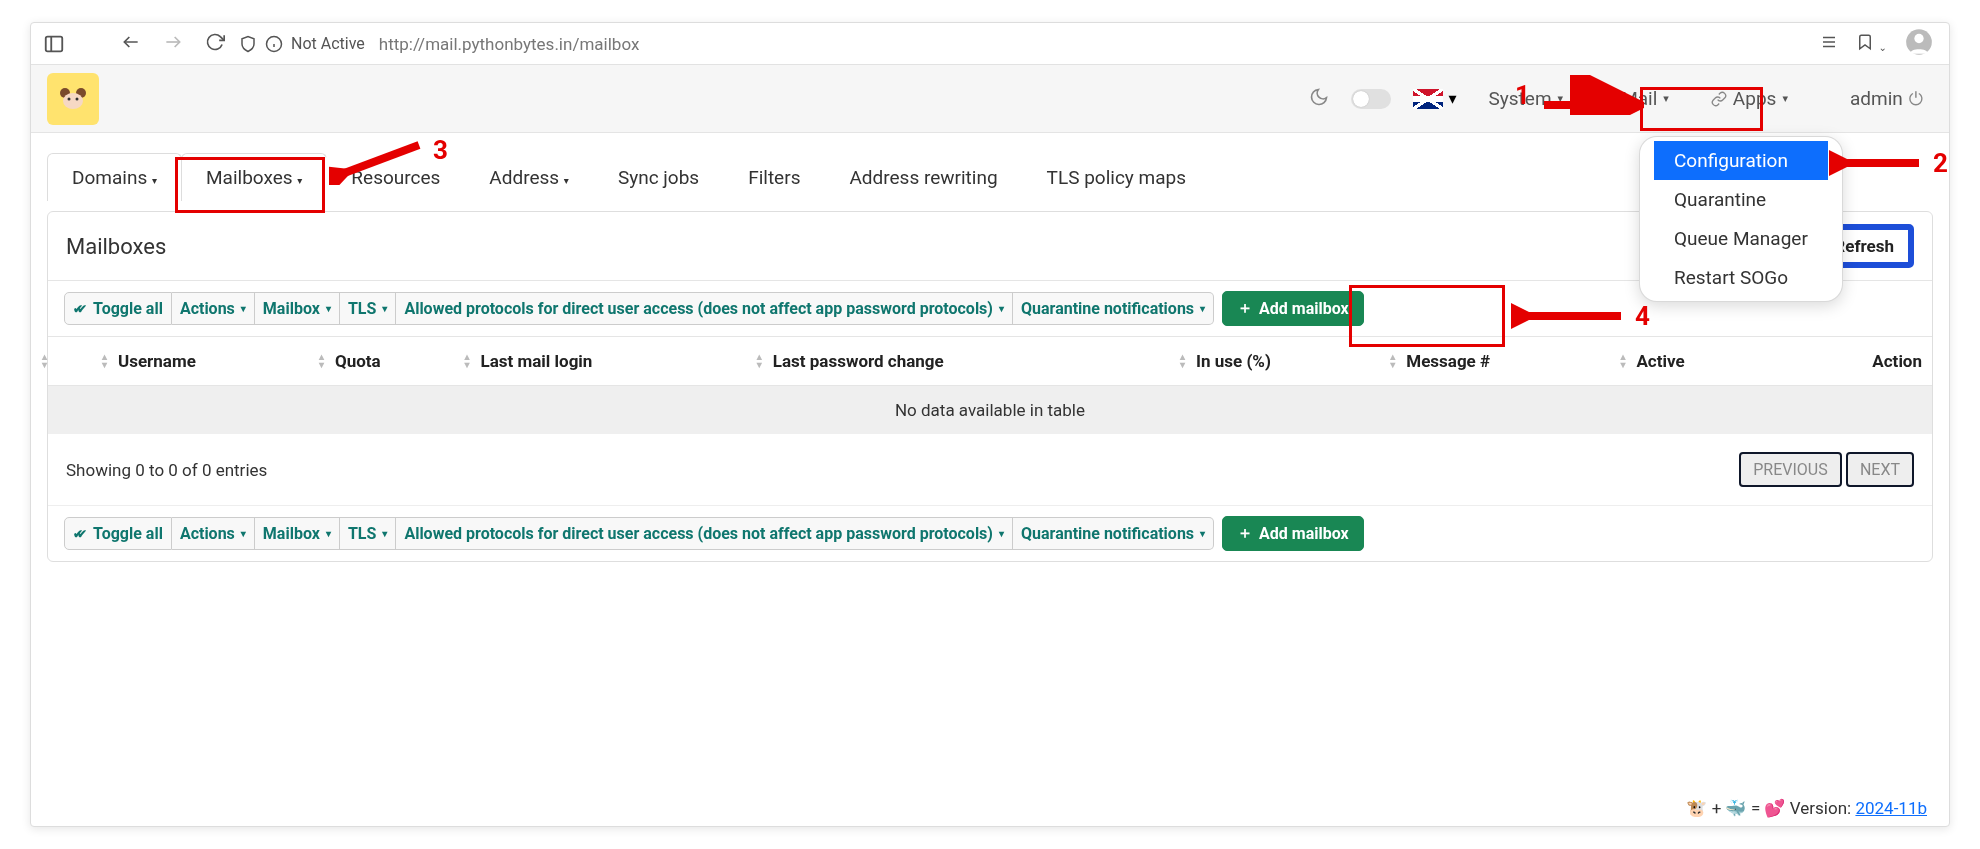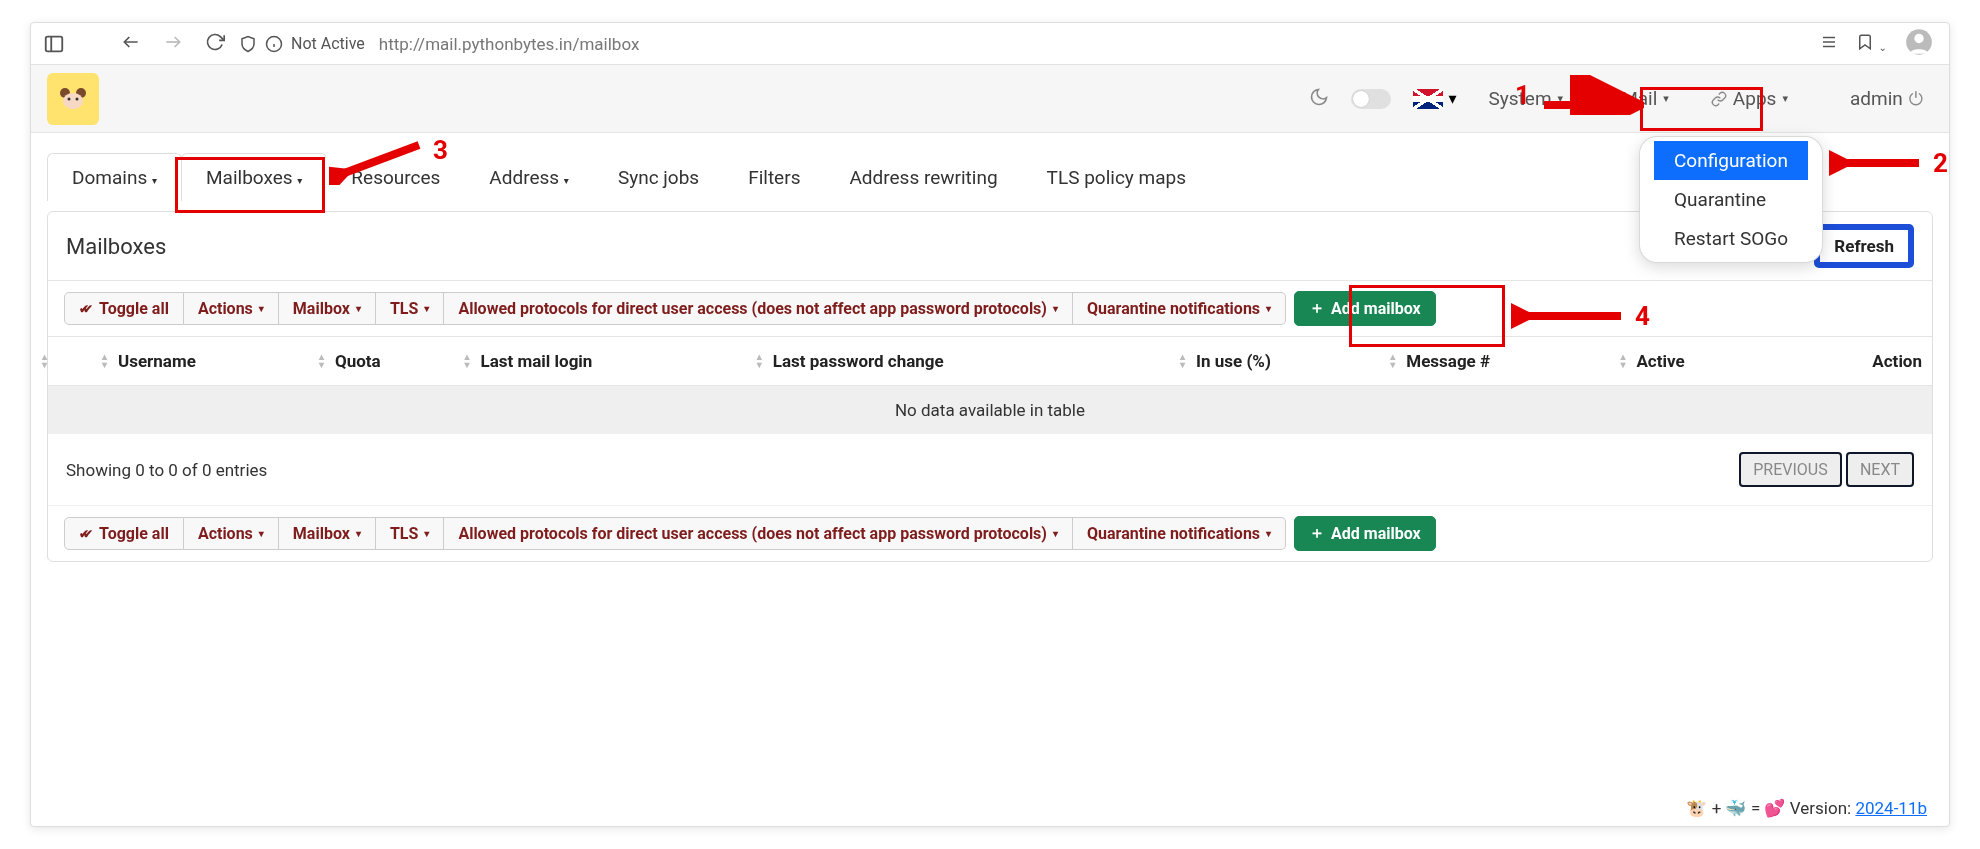--- a/index.html
+++ b/index.html
@@ -158,22 +158,22 @@
   .refresh-btn {
     border:6px solid #1d4ed8;border-radius:5px;
     padding:6px 14px;font-size:17px;background:#fff;cursor:pointer;color:#222;
   }
   .toolbar-row {
     display:flex;align-items:center;gap:0;
     padding:10px 16px;
   }
   .btn-group { display:flex; }
   .btn-grey {
-    border:1px solid #ccc;background:#f8f8f8;color:#7f1d1d;
-    padding:6px 14px;font-size:16px;cursor:pointer;
+    border:1px solid #ccc;background:#f8f8f8;color:#0f766e;
+    padding:6px 8px;font-size:16px;cursor:pointer;
     display:flex;align-items:center;gap:6px;
   }
   .btn-grey:first-child{border-radius:5px 0 0 5px;}
   .btn-grey:last-child{border-radius:0 5px 5px 0;align-items:center;}
   .btn-grey + .btn-grey { border-left:none; }
   .btn-green {
     background:#198754;color:#fff;border:1px solid #198754;
     padding:6px 14px;font-size:16px;border-radius:5px;cursor:pointer;
     display:flex;align-items:center;gap:6px;
   }
@@ -332,20 +332,21 @@
     </span>
     <span class="menu-item" style="margin-left:20px;">
       <span>admin</span>
       <span class="power-icon">⏻</span>
     </span>
   </div>
 
   <div class="dropdown-panel" style="left:1608px;top:113px;">
     <div class="item active">Configuration</div>
     <div class="item">Quarantine</div>
+    <div class="item">Queue Manager</div>
     <div class="item">Restart SOGo</div>
   </div>
 
   <div class="nav-tabs">
     <div class="tab outlined">
       <span>Domains</span>
       <span class="caret-sm">▾</span>
     </div>
     <div class="tab outlined">
       <span>Mailboxes</span>

